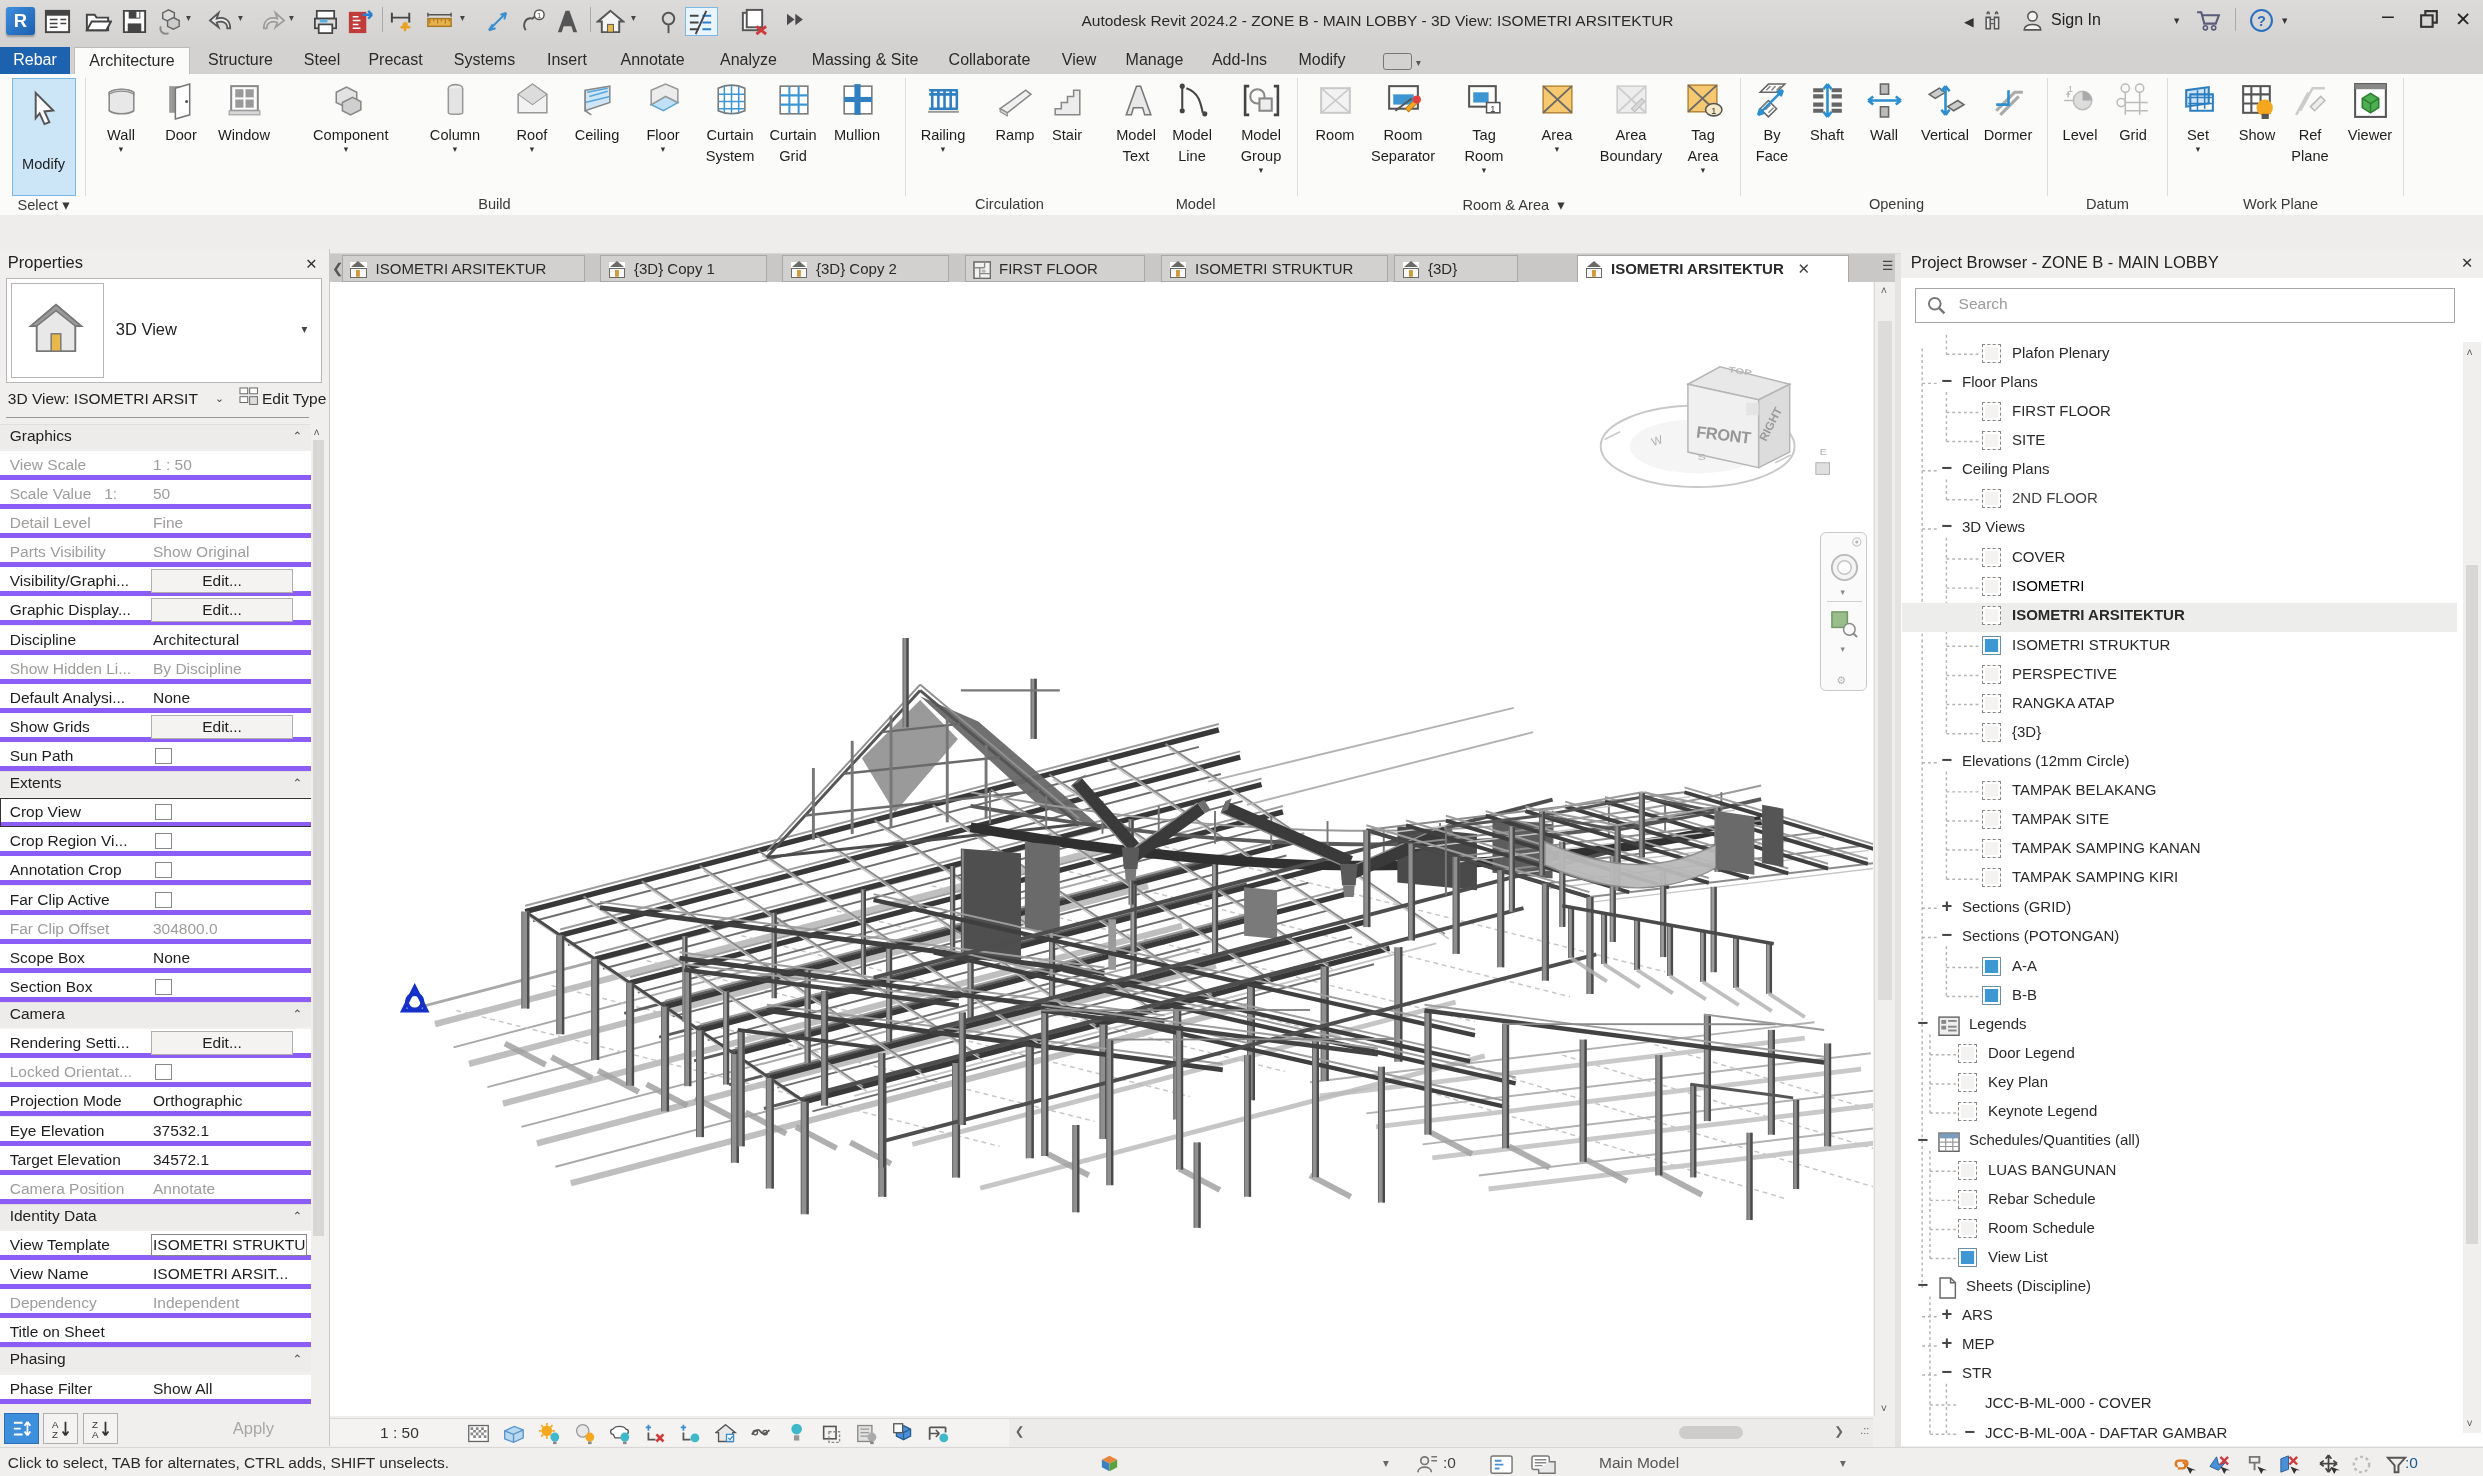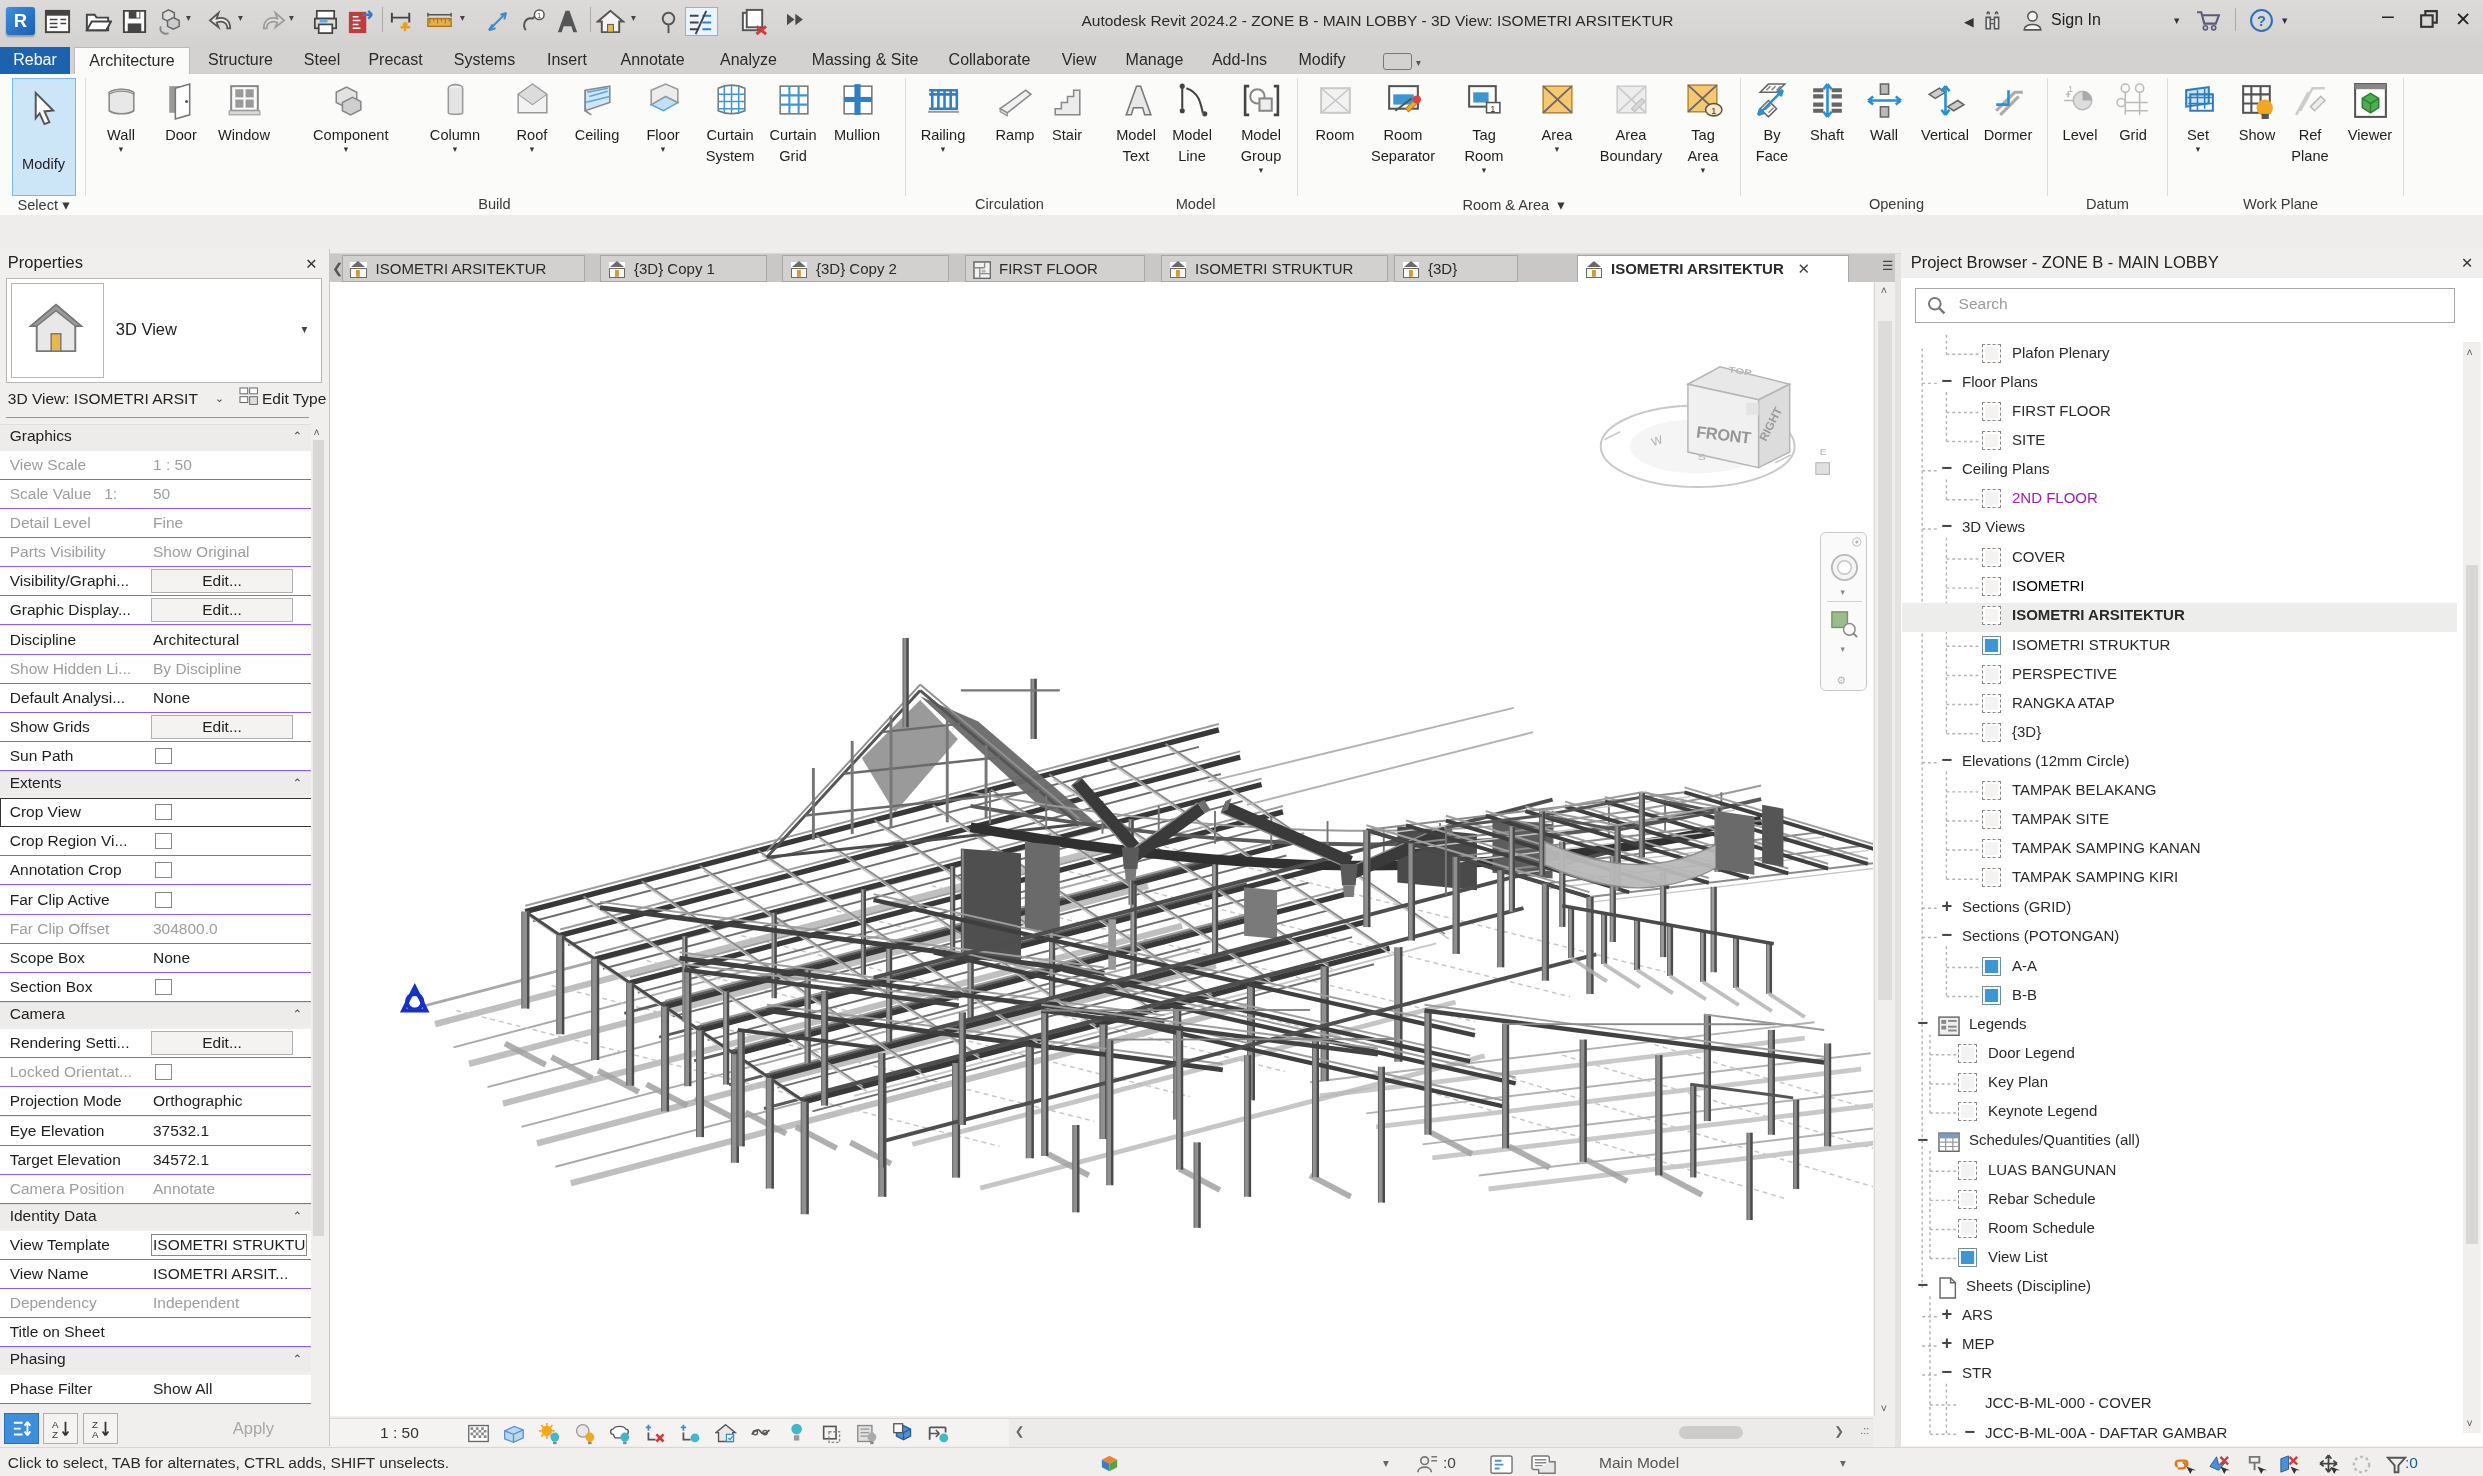--- a/index.html
+++ b/index.html
@@ -17,21 +17,21 @@
 .rb-gl { position:absolute; top:122px; text-align:center; font-size:14.6px; color:#3a3a3a; }
 #modifybtn { position:absolute; left:11.6px; top:3.9px; width:64px; height:118px; background:#cde6f7; border:1px solid #7ab8e8; text-align:center; padding-top:9.7px; font-size:14.6px; color:#1e1e1e; }
 #substrip { position:absolute; left:0; top:215px; width:2483px; height:39px; background:#eeedec; border-bottom:1px solid #d8d7d5; }
 
 #props { position:absolute; left:0; top:249px; width:330px; height:1197px; background:#f0efee; border-right:1px solid #c8c7c5; }
 #props-title { position:absolute; left:0; top:0; width:100%; height:29px; font-size:16.5px; color:#222; padding:3.9px 0 0 7.8px; }
 #typesel { position:absolute; left:5.8px; top:29px; width:316px; height:105px; background:#fff; border:1px solid #b8b7b5; }
 #typesel-img { position:absolute; left:3.9px; top:3.9px; width:93px; height:95px; border:1px solid #b8b7b5; padding:17.5px 0 0 15.5px; }
 .ph { position:absolute; left:0; width:312px; height:25px; background:#edecea; font-size:15.5px; color:#222; padding:1.9px 0 0 9.7px; border-top:1px solid #e0dfdd; }
 .ph-c { position:absolute; right:9.7px; top:3.9px; font-size:11.6px; color:#555; }
-.pr { position:absolute; left:0; width:312px; height:29px; background:#fff; border-bottom:1px solid #8b5cf6; }
+.pr { position:absolute; left:0; width:312px; height:29px; background:#fff; border-bottom:5px solid #8b5cf6; }
 .pl { position:absolute; left:9.7px; top:4.9px; font-size:15.5px; color:#1e1e1e; white-space:nowrap; }
 .pv { position:absolute; left:153px; top:4.9px; font-size:15.5px; color:#1e1e1e; white-space:nowrap; }
 .pvb { outline:1px solid #888; outline-offset:1px; }
 .pr-d .pl, .pr-d .pv { color:#9e9d9b; }
 .pbtn { position:absolute; left:151px; top:1.9px; width:142px; height:24px; background:#f4f3f2; border:1px solid #b0afad; text-align:center; font-size:15.5px; color:#222; padding-top:1.9px; }
 .pchk { position:absolute; left:155px; top:5.8px; width:16.5px; height:16.5px; background:#fff; border:1.5px solid #8a8988; }
 #props-scroll { position:absolute; right:1.9px; top:175px; width:16.5px; height:1017px; background:#f0efee; }
 #props-thumb { position:absolute; left:1.9px; top:15.5px; width:11.6px; height:796px; background:#d8d7d5; }
 #props-bottom { position:absolute; left:0; top:1164px; width:330px; height:33px; }
 .sortbtn { position:absolute; left:3.9px; top:0; width:35px; height:31px; border:1px solid #b0afad; background:#f4f3f2; padding:3.9px 0 0 5.8px; }
@@ -1259,21 +1259,21 @@
 <div style="position:absolute;left:2012px;top:344px;font-size:15px;color:#2a2a2a;font-weight:400;white-space:nowrap">Plafon Plenary</div>
 <div style="position:absolute;left:1939px;top:370px;width:15.5px;font-size:18.4px;color:#444;font-weight:bold;text-align:center">−</div>
 <div style="position:absolute;left:1962px;top:373px;font-size:15px;color:#2a2a2a;font-weight:400;white-space:nowrap">Floor Plans</div>
 <div class="ticon tdash" style="left:1982px;top:402px"></div>
 <div style="position:absolute;left:2012px;top:402px;font-size:15px;color:#2a2a2a;font-weight:400;white-space:nowrap">FIRST FLOOR</div>
 <div class="ticon tdash" style="left:1982px;top:431px"></div>
 <div style="position:absolute;left:2012px;top:431px;font-size:15px;color:#2a2a2a;font-weight:400;white-space:nowrap">SITE</div>
 <div style="position:absolute;left:1939px;top:457px;width:15.5px;font-size:18.4px;color:#444;font-weight:bold;text-align:center">−</div>
 <div style="position:absolute;left:1962px;top:460px;font-size:15px;color:#2a2a2a;font-weight:400;white-space:nowrap">Ceiling Plans</div>
 <div class="ticon tdash" style="left:1982px;top:489px"></div>
-<div style="position:absolute;left:2012px;top:489px;font-size:15px;color:#a21caf;font-weight:400;white-space:nowrap">2ND FLOOR</div>
+<div style="position:absolute;left:2012px;top:489px;font-size:15px;color:#404040;font-weight:400;white-space:nowrap">2ND FLOOR</div>
 <div style="position:absolute;left:1939px;top:515px;width:15.5px;font-size:18.4px;color:#444;font-weight:bold;text-align:center">−</div>
 <div style="position:absolute;left:1962px;top:518px;font-size:15px;color:#2a2a2a;font-weight:400;white-space:nowrap">3D Views</div>
 <div class="ticon tdash" style="left:1982px;top:548px"></div>
 <div style="position:absolute;left:2012px;top:548px;font-size:15px;color:#2a2a2a;font-weight:400;white-space:nowrap">COVER</div>
 <div class="ticon tdash" style="left:1982px;top:577px"></div>
 <div style="position:absolute;left:2012px;top:577px;font-size:15px;color:#000000;font-weight:400;white-space:nowrap">ISOMETRI</div>
 <div style="position:absolute;left:1902px;top:603px;width:555px;height:29px;background:#ededec"></div>
 <div class="ticon tdash" style="left:1982px;top:606px"></div>
 <div style="position:absolute;left:2012px;top:606px;font-size:15px;color:#2a2a2a;font-weight:700;white-space:nowrap">ISOMETRI ARSITEKTUR</div>
 <div class="ticon tblue" style="left:1982px;top:636px"></div>

